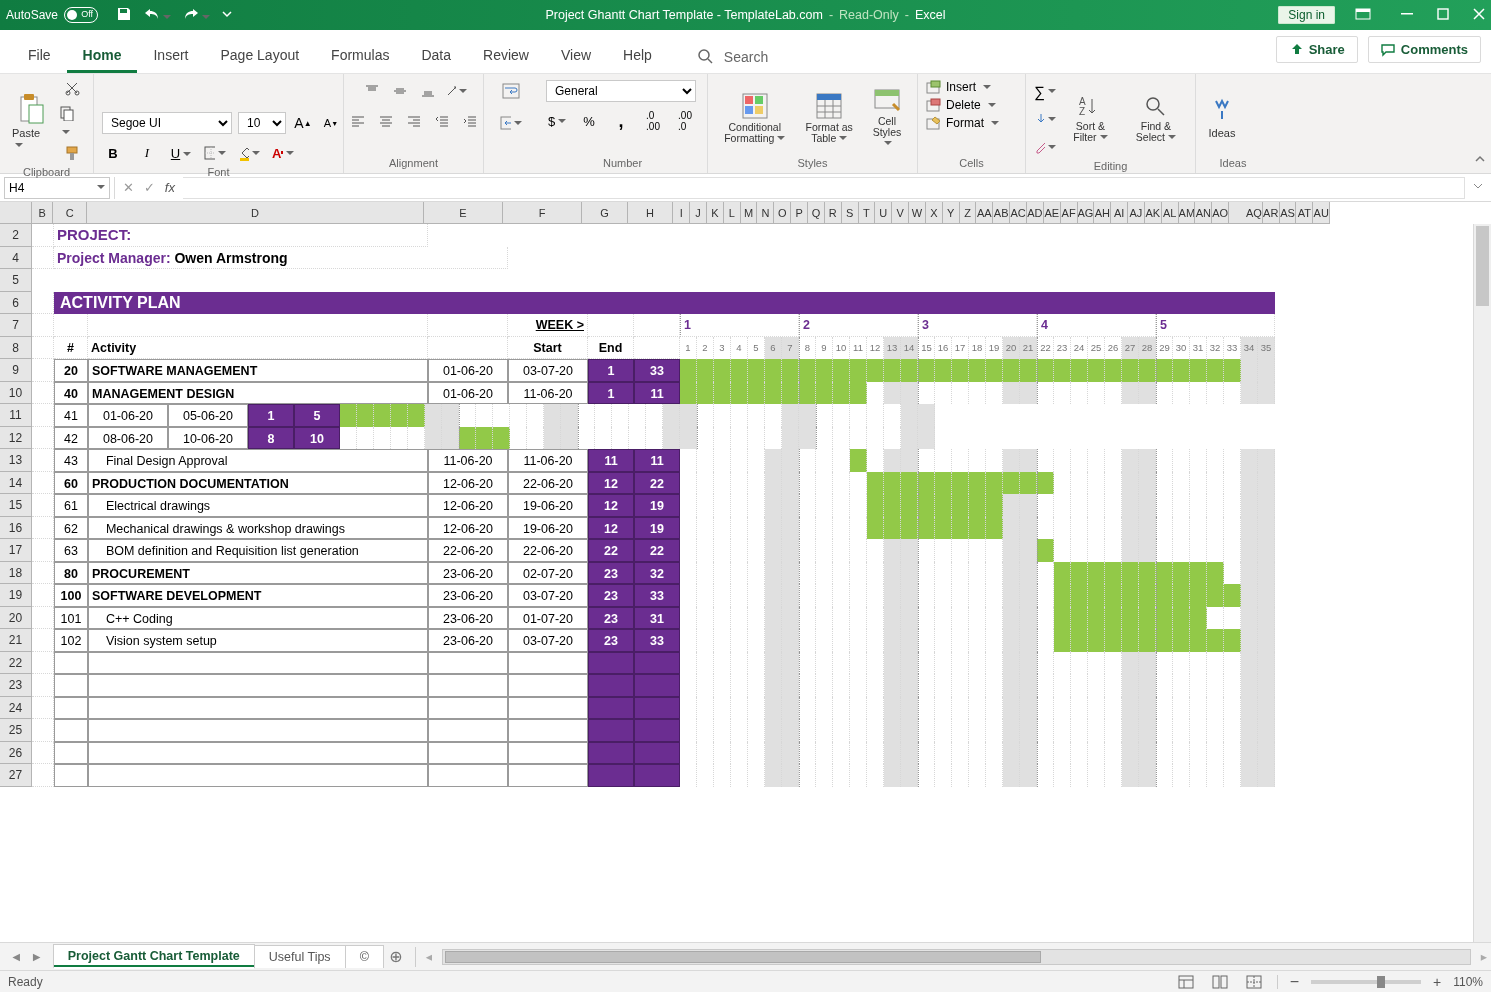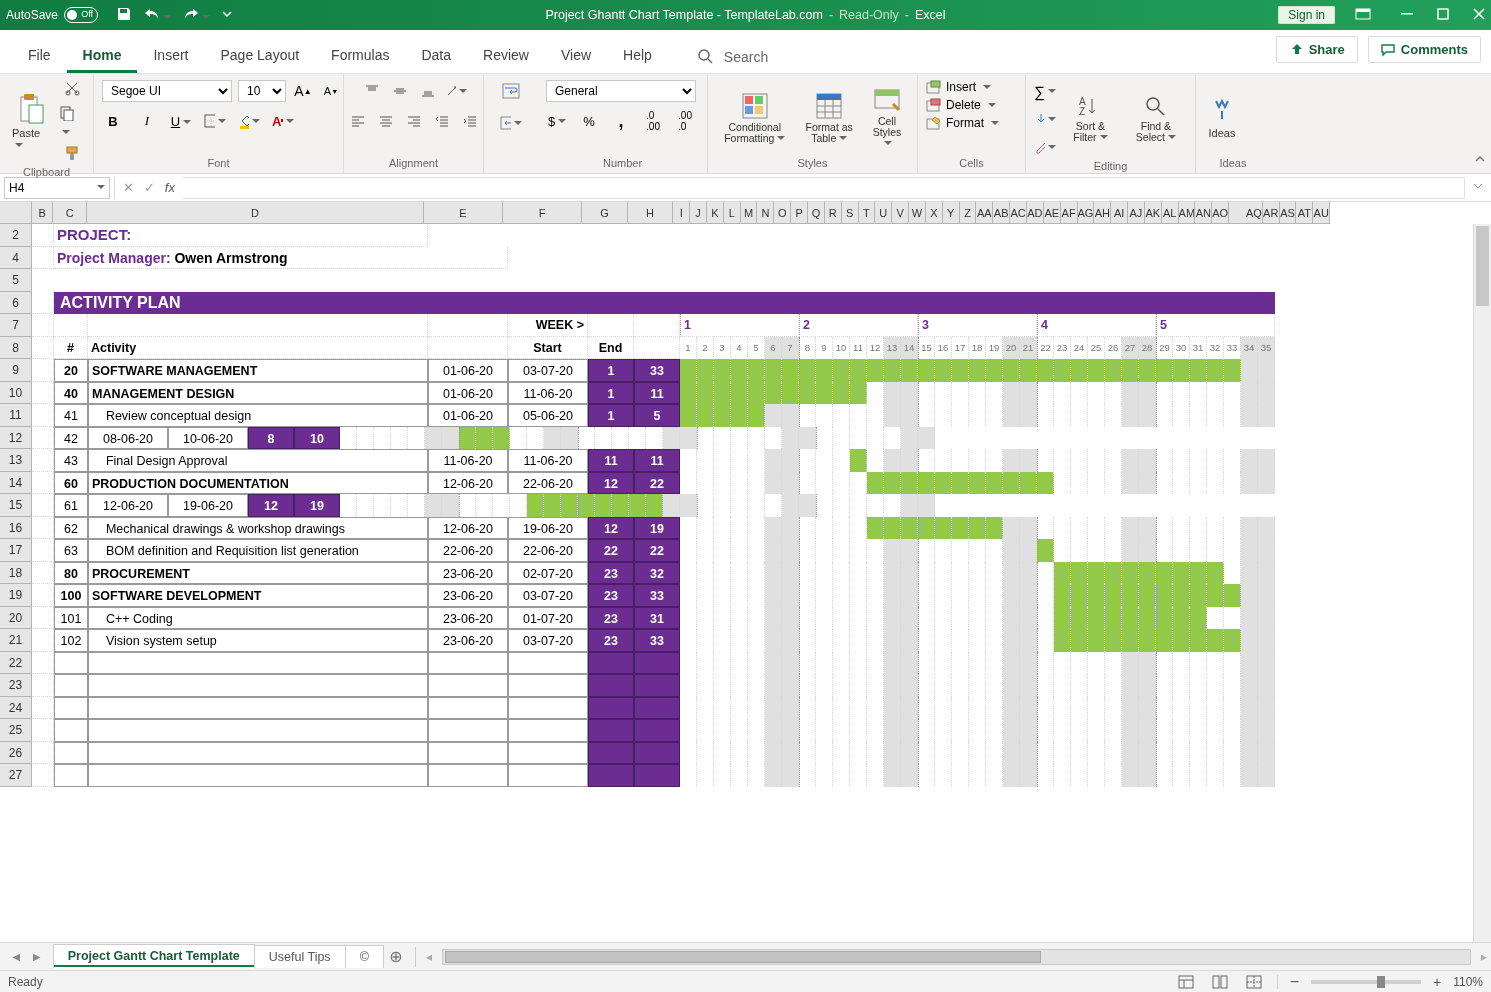--- a/index.html
+++ b/index.html
@@ -261,21 +261,21 @@
         <span><svg width="16" height="16">
               <rect x="3" y="2" width="10" height="6" fill="#e2a74a" stroke="#a5752a"></rect>
               <rect x="6" y="8" width="4" height="7" fill="#999"></rect>
             </svg></span>
       </div>
     </div>
     <div class="group-label">Clipboard</div>
   </div>
 
   <div class="group" style="width:250px;">
-    <div class="group-body" style="flex-direction:column; align-items:flex-start; gap:8px;">
+    <div class="group-body" style="flex-direction:column; align-items:flex-start; gap:8px;margin-top:32px;">
       <div class="row">
         <select class="ribbon-combo" style="width:130px;"><option>Segoe UI</option></select>
         <select class="ribbon-combo" style="width:48px;"><option>10</option></select>
         <span class="icon-btn" style="font-size:14px;">A<sup style="font-size:8px;">▲</sup></span>
         <span class="icon-btn" style="font-size:11px;">A<sup style="font-size:7px;">▼</sup></span>
       </div>
       <div class="row" style="gap:12px;">
         <span class="icon-btn" style="font-weight:700">B</span>
         <span class="icon-btn" style="font-style:italic;font-family:serif;">I</span>
         <span class="icon-btn" style="text-decoration:underline;">U<span class="drop"></span></span>
@@ -610,21 +610,21 @@
       <div class="g-row"></div>
       <div class="g-row">
         <div class="g-cell " style="width: 22px;"></div>
         <div class="g-cell plan-header" style="width: 1221px; font-size: 16px; border: none;">ACTIVITY PLAN</div>
       </div>
       <div class="g-row gantt-head">
         <div class="g-cell " style="width: 22px;"></div>
         <div class="g-cell " style="width: 34px;"></div>
         <div class="g-cell " style="width: 340px;"></div>
         <div class="g-cell " style="width: 80px;"></div>
-        <div class="g-cell " style="width: 80px; text-align: right; font-weight: 700;">WEEK &gt;</div>
+        <div class="g-cell " style="width: 80px; text-align: right; font-weight: 700; text-decoration: underline;">WEEK &gt;</div>
         <div class="g-cell " style="width: 46px;"></div>
         <div class="g-cell " style="width: 46px;"></div>
         <div class="g-cell wk-label" style="width: 119px; border-left: 1px dotted rgb(153, 153, 153); font-weight: 700; color: var(--purple);">1</div>
         <div class="g-cell wk-label" style="width: 119px; border-left: 1px dotted rgb(153, 153, 153); font-weight: 700; color: var(--purple);">2</div>
         <div class="g-cell wk-label" style="width: 119px; border-left: 1px dotted rgb(153, 153, 153); font-weight: 700; color: var(--purple);">3</div>
         <div class="g-cell wk-label" style="width: 119px; border-left: 1px dotted rgb(153, 153, 153); font-weight: 700; color: var(--purple);">4</div>
         <div class="g-cell wk-label" style="width: 119px; border-left: 1px dotted rgb(153, 153, 153); font-weight: 700; color: var(--purple);">5</div>
       </div>
       <div class="g-row">
         <div class="g-cell " style="width: 22px;"></div>
@@ -754,21 +754,20 @@
         <div class="day-cell" style="width: 17px; height: 100%;"></div>
         <div class="day-cell" style="width: 17px; height: 100%;"></div>
         <div class="day-cell" style="width: 17px; height: 100%;"></div>
         <div class="day-cell" style="width: 17px; height: 100%;"></div>
         <div class="day-cell weekend" style="width: 17px; height: 100%;"></div>
         <div class="day-cell weekend" style="width: 17px; height: 100%;"></div>
       </div>
       <div class="g-row">
         <div class="g-cell " style="width: 22px;"></div>
         <div class="g-cell " style="width: 34px; text-align: center; border: 1px solid rgb(154, 154, 154);">41</div>
-        <div class="g-cell " style="width: 340px; border: 1px solid rgb(154, 154, 154);">&nbsp;&nbsp;&nbsp;&nbsp;Review conceptual design</div>
         <div class="g-cell " style="width: 80px; text-align: center; border: 1px solid rgb(154, 154, 154);">01-06-20</div>
         <div class="g-cell " style="width: 80px; text-align: center; border: 1px solid rgb(154, 154, 154);">05-06-20</div>
         <div class="g-cell pill-purple" style="width: 46px; border: 1px solid rgb(74, 30, 102);">1</div>
         <div class="g-cell pill-purple" style="width: 46px; border: 1px solid rgb(74, 30, 102);">5</div>
         <div class="day-cell" style="width: 17px; height: 100%; background: var(--gantt-green);"></div>
         <div class="day-cell" style="width: 17px; height: 100%; background: var(--gantt-green);"></div>
         <div class="day-cell" style="width: 17px; height: 100%; background: var(--gantt-green);"></div>
         <div class="day-cell" style="width: 17px; height: 100%; background: var(--gantt-green);"></div>
         <div class="day-cell" style="width: 17px; height: 100%; background: var(--gantt-green);"></div>
         <div class="day-cell weekend" style="width: 17px; height: 100%;"></div>
@@ -929,20 +928,21 @@
         <div class="day-cell" style="width: 17px; height: 100%;"></div>
         <div class="day-cell" style="width: 17px; height: 100%;"></div>
         <div class="day-cell" style="width: 17px; height: 100%;"></div>
         <div class="day-cell" style="width: 17px; height: 100%;"></div>
         <div class="day-cell weekend" style="width: 17px; height: 100%;"></div>
         <div class="day-cell weekend" style="width: 17px; height: 100%;"></div>
       </div>
       <div class="g-row">
         <div class="g-cell " style="width: 22px;"></div>
         <div class="g-cell " style="width: 34px; text-align: center; border: 1px solid rgb(154, 154, 154);">61</div>
+        <div class="g-cell " style="width: 340px; border: 1px solid rgb(154, 154, 154);">&nbsp;&nbsp;&nbsp;&nbsp;Electrical drawings</div>
         <div class="g-cell " style="width: 80px; text-align: center; border: 1px solid rgb(154, 154, 154);">12-06-20</div>
         <div class="g-cell " style="width: 80px; text-align: center; border: 1px solid rgb(154, 154, 154);">19-06-20</div>
         <div class="g-cell pill-purple" style="width: 46px; border: 1px solid rgb(74, 30, 102);">12</div>
         <div class="g-cell pill-purple" style="width: 46px; border: 1px solid rgb(74, 30, 102);">19</div>
         <div class="day-cell" style="width: 17px; height: 100%;"></div>
         <div class="day-cell" style="width: 17px; height: 100%;"></div>
         <div class="day-cell" style="width: 17px; height: 100%;"></div>
         <div class="day-cell" style="width: 17px; height: 100%;"></div>
         <div class="day-cell" style="width: 17px; height: 100%;"></div>
         <div class="day-cell weekend" style="width: 17px; height: 100%;"></div>

